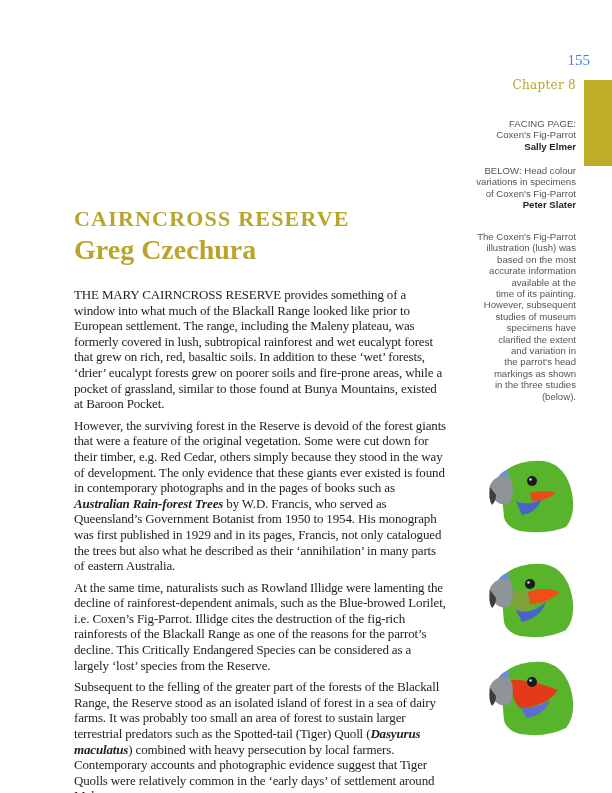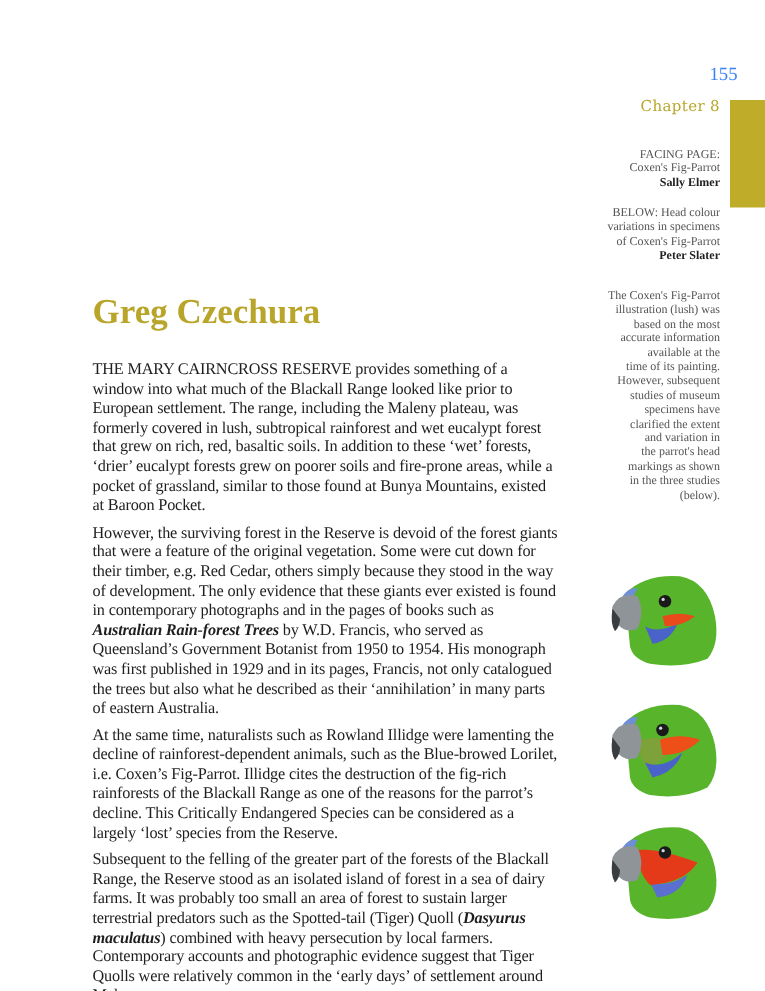--- a/index.html
+++ b/index.html
@@ -14,21 +14,21 @@
     font-family: "DejaVu Serif", serif; font-size: 12px;
     color: #B8A52A; letter-spacing: 0.3px;
   }
   .gold-bar {
     position: absolute; left: 584px; top: 80px; width: 28px; height: 86px;
     background: #BFAD2A;
   }
 
   .sidebar {
     position: absolute; right: 36px; width: 140px; text-align: right;
-    font-family: Liberation Serif, serif; font-size: 9.6px; line-height: 11.4px;
+    font-family: Liberation Sans, sans-serif; font-size: 9.6px; line-height: 11.4px;
     color: #555555;
   }
   .sidebar .credit { color: #222222; font-weight: bold; }
   .sb1 { top: 118px; }
   .sb2 { top: 165px; }
   .sb3 { top: 231px; width: 104px; }
 
   .title {
     position: absolute; left: 74px; top: 186px; width: 360px;
     font-family: "Liberation Serif", serif; font-weight: bold; font-size: 22px;
@@ -86,20 +86,21 @@
   <div>clarified the extent</div>
   <div>and variation in</div>
   <div>the parrot's head</div>
   <div>markings as shown</div>
   <div>in the three studies</div>
   <div>(below).</div>
 </div>
 
 <h1 class="title">
   <br>
+  <span>CAIRNCROSS RESERVE</span>
 </h1>
 <h2 class="author">Greg Czechura</h2>
 
 <div class="body-text">
     <p><span>THE MARY CAIRNCROSS RESERVE provides something of a window into what much of the Blackall Range looked like prior to European settlement. The range, including the Maleny plateau, was formerly covered in lush, subtropical rainforest and wet eucalypt forest that grew on rich, red, basaltic soils. In addition to these ‘wet’ forests, ‘drier’ eucalypt forests grew on poorer soils and fire-prone areas, while a pocket of grassland, similar to those found at Bunya Mountains, existed at Baroon Pocket.</span></p>
     <p><span>However, the surviving forest in the Reserve is devoid of the forest giants that were a feature of the original vegetation. Some were cut down for their timber, e.g. Red Cedar, others simply because they stood in the way of development. The only evidence that these giants ever existed is found in contemporary photographs and in the pages of books such as </span><em>Australian Rain-forest Trees</em><span> by W.D. Francis, who served as Queensland’s Government Botanist from 1950 to 1954. His monograph was first published in 1929 and in its pages, Francis, not only catalogued the trees but also what he described as their ‘annihilation’ in many parts of eastern Australia.</span></p>
     <p><span>At the same time, naturalists such as Rowland Illidge were lamenting the decline of rainforest-dependent animals, such as the Blue-browed Lorilet, i.e. Coxen’s Fig-Parrot. Illidge cites the destruction of the fig-rich rainforests of the Blackall Range as one of the reasons for the parrot’s decline. This Critically Endangered Species can be considered as a largely ‘lost’ species from the Reserve.</span></p>
     <p><span>Subsequent to the felling of the greater part of the forests of the Blackall Range, the Reserve stood as an isolated island of forest in a sea of dairy farms. It was probably too small an area of forest to sustain larger terrestrial predators such as the Spotted-tail (Tiger) Quoll (</span><em>Dasyurus maculatus</em><span>) combined with heavy persecution by local farmers. Contemporary accounts and photographic evidence suggest that Tiger Quolls were relatively common in the ‘early days’ of settlement around Maleny.</span></p>
   </div>
 

